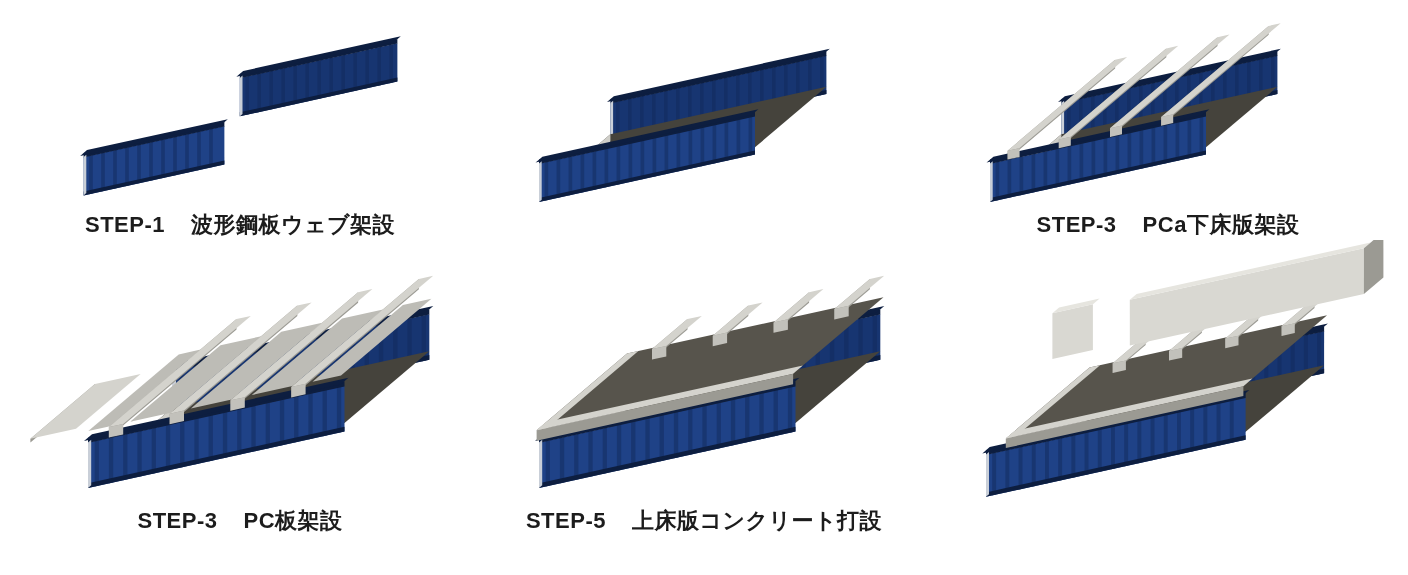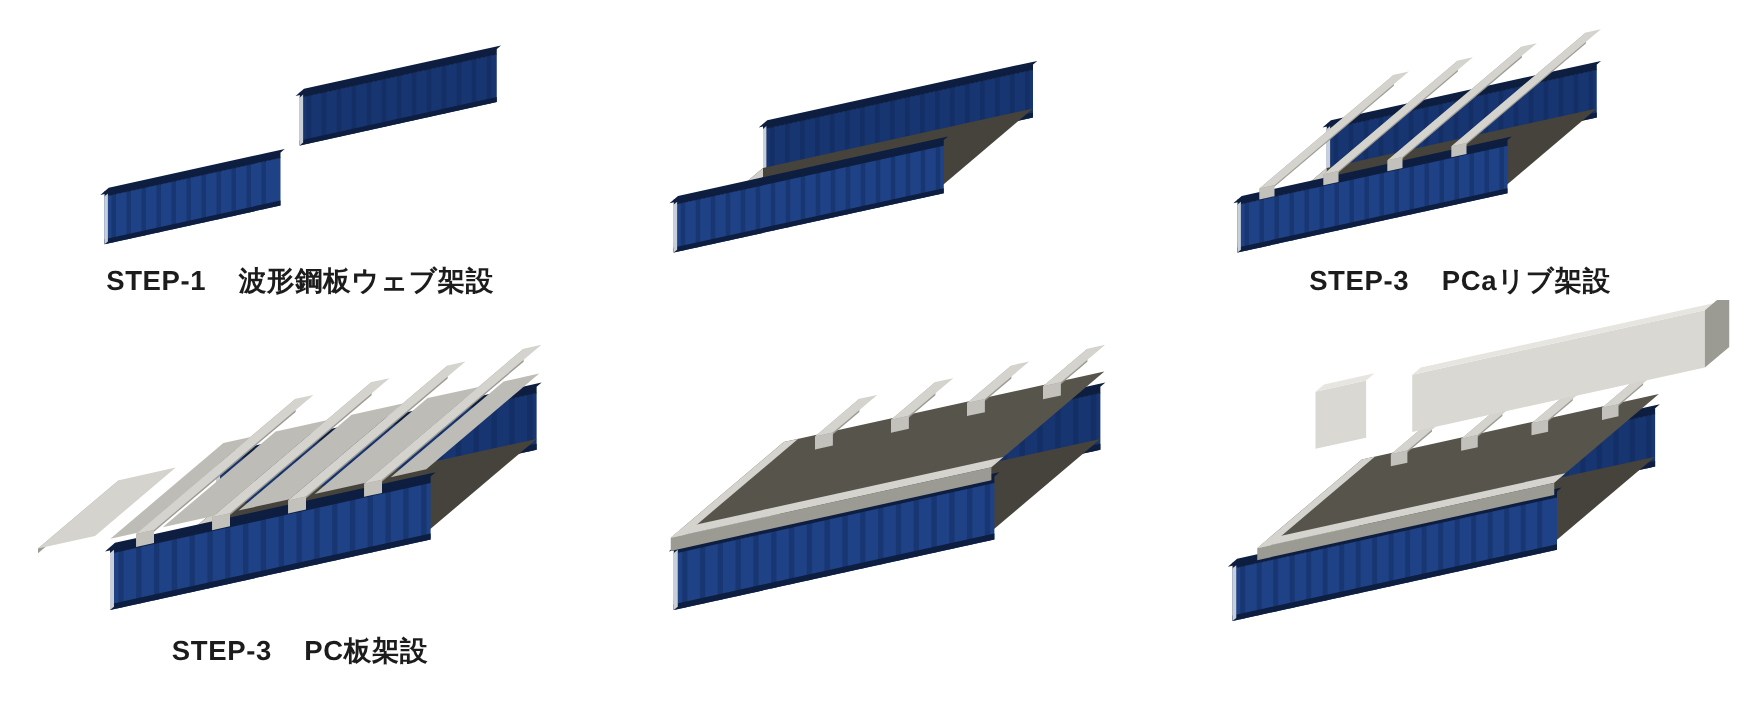--- a/index.html
+++ b/index.html
@@ -183,21 +183,21 @@
         <polygon points="116.8,133.4 128.8,130.8 236.3,39.8 224.3,42.4" fill="#d4d3cd"></polygon>
         <polygon points="116.8,142.2 128.8,139.6 128.8,130.8 116.8,133.4" fill="#c2c1bb"></polygon>
         <polygon points="168.0,131.0 275.5,40.0 275.5,31.2 168.0,122.2" fill="#9b9a93"></polygon>
         <polygon points="168.0,122.2 180.0,119.5 287.5,28.5 275.5,31.2" fill="#d4d3cd"></polygon>
         <polygon points="168.0,131.0 180.0,128.3 180.0,119.5 168.0,122.2" fill="#c2c1bb"></polygon>
         <polygon points="219.2,119.7 326.7,28.7 326.7,19.9 219.2,110.9" fill="#9b9a93"></polygon>
         <polygon points="219.2,110.9 231.2,108.3 338.7,17.3 326.7,19.9" fill="#d4d3cd"></polygon>
         <polygon points="219.2,119.7 231.2,117.1 231.2,108.3 219.2,110.9" fill="#c2c1bb"></polygon>
       </svg>
     <figcaption class="caption">
-      <span class="step-id">STEP-3</span><span class="step-title">PCaリブ架設</span>
+      <span class="step-id">STEP-3</span><span class="step-title">PCa下床版架設</span>
     </figcaption>
   </figure>
 
   <figure class="step">
     <svg class="render" id="render-3" width="452" height="266" viewBox="0 0 452 266">
         <polygon points="158.8,176.2 415.3,119.8 415.3,74.2 158.8,130.6" fill="#173571"></polygon>
         <polygon points="165.4,174.7 169.7,173.8 169.7,128.2 165.4,129.1" fill="#122a5c" fill-opacity="0.5"></polygon>
         <polygon points="179.7,171.6 184.0,170.6 184.0,125.0 179.7,126.0" fill="#122a5c" fill-opacity="0.5"></polygon>
         <polygon points="193.9,168.4 198.2,167.5 198.2,121.9 193.9,122.8" fill="#122a5c" fill-opacity="0.5"></polygon>
         <polygon points="208.2,165.3 212.5,164.4 212.5,118.8 208.2,119.7" fill="#122a5c" fill-opacity="0.5"></polygon>
@@ -329,20 +329,23 @@
         <polygon points="234.8,106.2 270.3,76.1 270.3,65.6 234.8,95.7" fill="#9b9a93"></polygon>
         <polygon points="234.8,95.7 249.1,92.6 284.6,62.5 270.3,65.6" fill="#d4d3cd"></polygon>
         <polygon points="234.8,106.2 249.1,103.0 249.1,92.6 234.8,95.7" fill="#c2c1bb"></polygon>
         <polygon points="295.6,92.8 331.1,62.7 331.1,52.3 295.6,82.4" fill="#9b9a93"></polygon>
         <polygon points="295.6,82.4 309.9,79.2 345.4,49.1 331.1,52.3" fill="#d4d3cd"></polygon>
         <polygon points="295.6,92.8 309.9,89.7 309.9,79.2 295.6,82.4" fill="#c2c1bb"></polygon>
         <polygon points="356.4,79.4 391.9,49.3 391.9,38.9 356.4,69.0" fill="#9b9a93"></polygon>
         <polygon points="356.4,69.0 370.7,65.8 406.2,35.8 391.9,38.9" fill="#d4d3cd"></polygon>
         <polygon points="356.4,79.4 370.7,76.3 370.7,65.8 356.4,69.0" fill="#c2c1bb"></polygon>
       </svg>
+    <figcaption class="caption">
+      <span class="step-id">STEP-5</span><span class="step-title">上床版コンクリート打設</span>
+    </figcaption>
   </figure>
 
   <figure class="step">
     <svg class="render" id="render-5" width="452" height="266" viewBox="0 0 452 266">
         <polygon points="144.5,185.5 382.1,133.2 382.1,91.0 144.5,143.2" fill="#173571"></polygon>
         <polygon points="150.7,184.1 154.7,183.2 154.7,141.0 150.7,141.9" fill="#122a5c" fill-opacity="0.5"></polygon>
         <polygon points="163.9,181.2 167.9,180.3 167.9,138.1 163.9,139.0" fill="#122a5c" fill-opacity="0.5"></polygon>
         <polygon points="177.1,178.3 181.1,177.4 181.1,135.2 177.1,136.1" fill="#122a5c" fill-opacity="0.5"></polygon>
         <polygon points="190.3,175.4 194.3,174.5 194.3,132.3 190.3,133.2" fill="#122a5c" fill-opacity="0.5"></polygon>
         <polygon points="203.5,172.5 207.5,171.6 207.5,129.4 203.5,130.3" fill="#122a5c" fill-opacity="0.5"></polygon>

